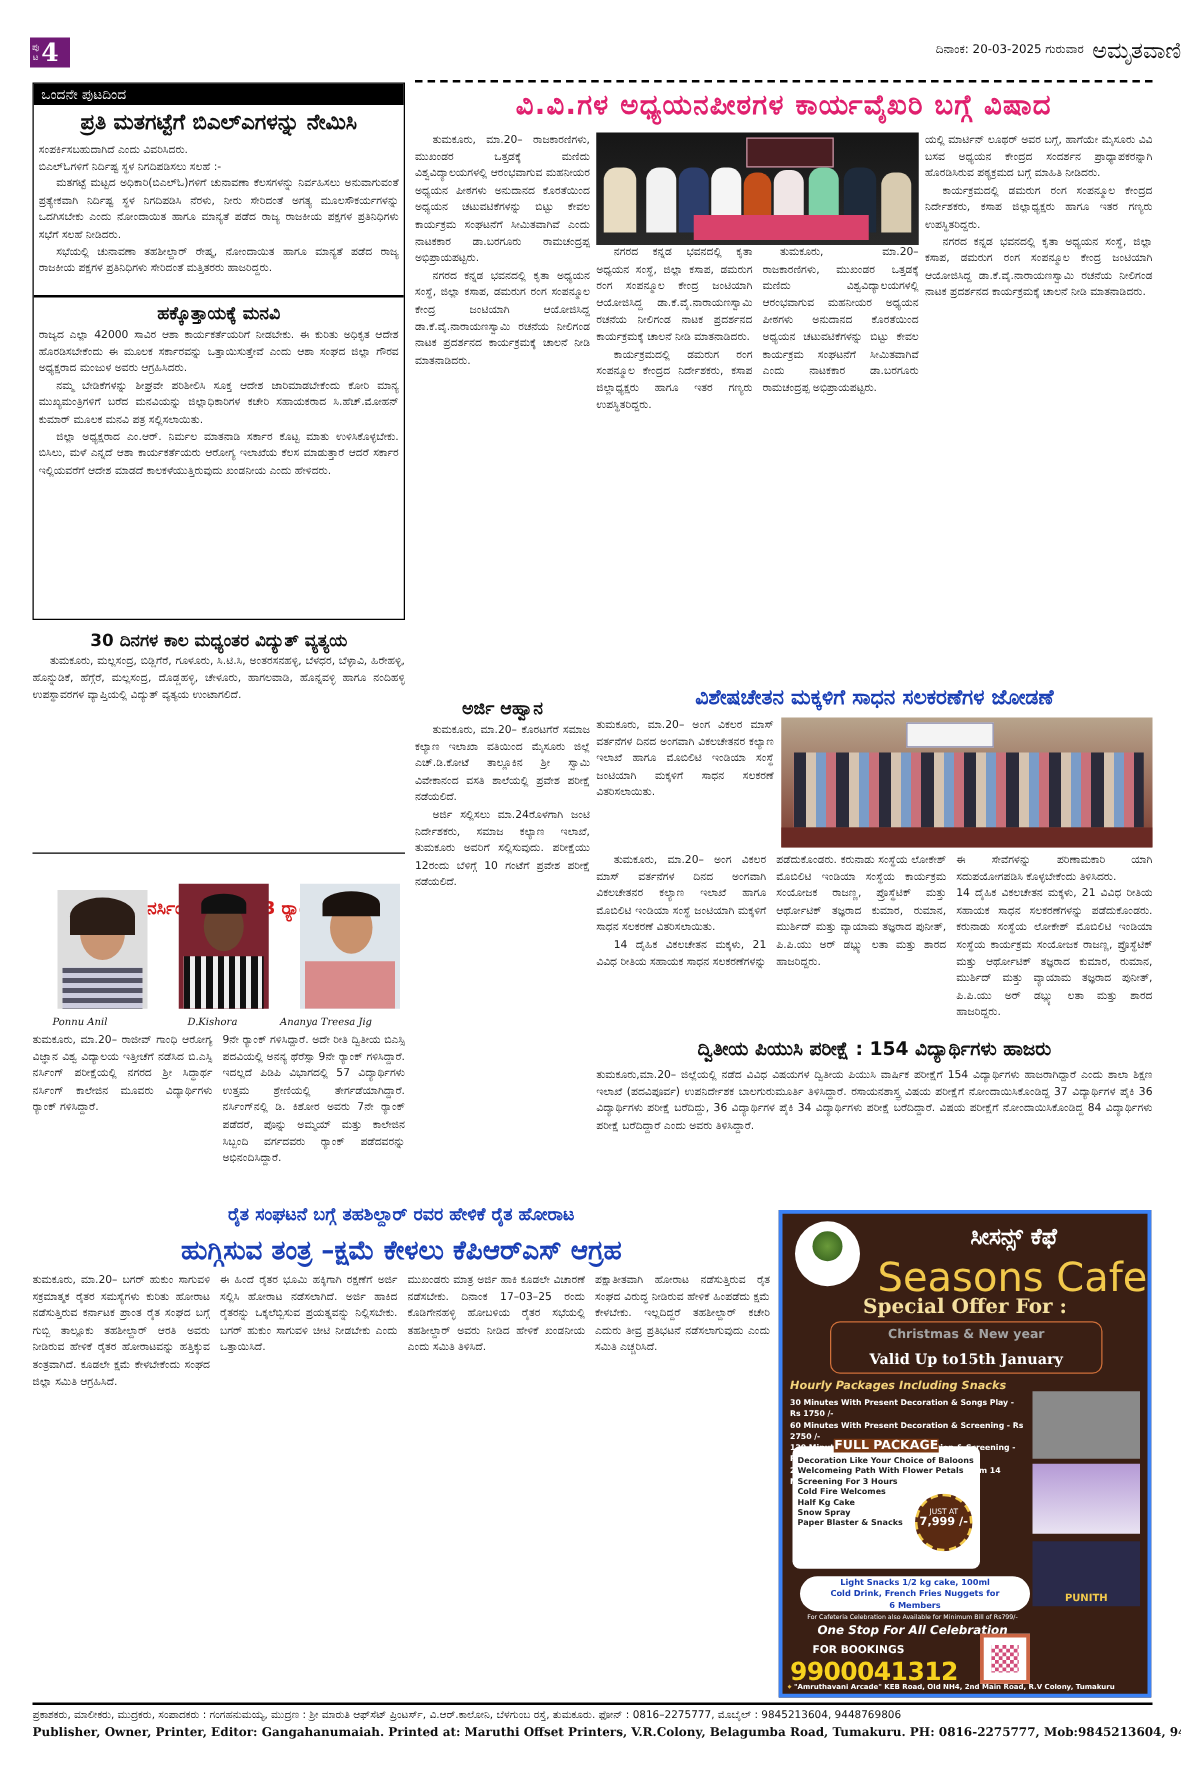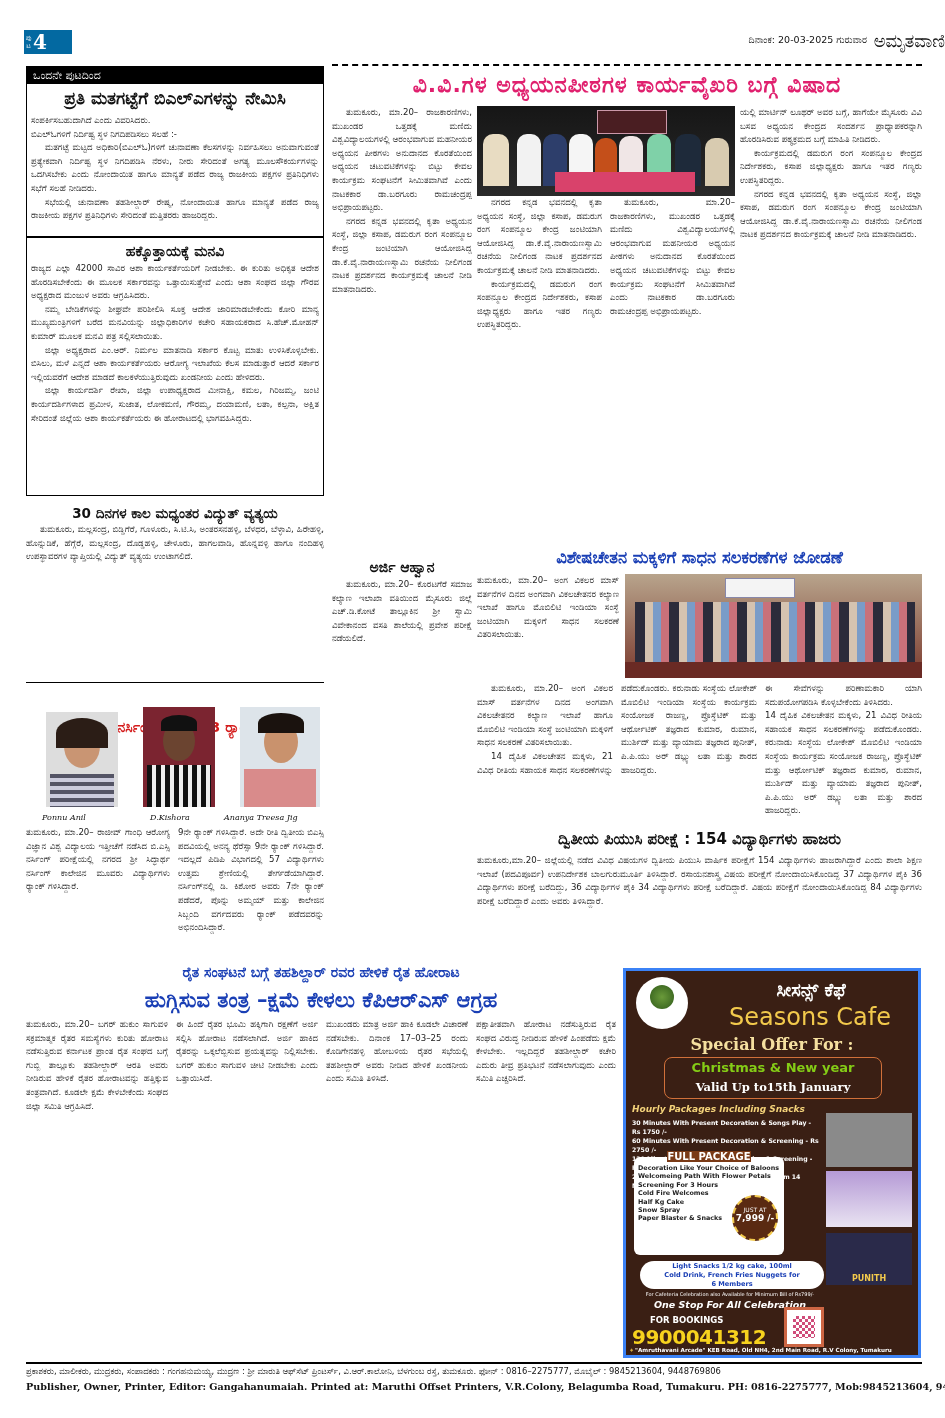--- a/index.html
+++ b/index.html
@@ -1,21 +1,21 @@
 <!DOCTYPE html>
 <html><head>
 <meta charset="utf-8">
 <style>
 *{box-sizing:border-box;margin:0;padding:0}
 html,body{width:945px;height:1418px;background:#fff;overflow:hidden}
 body{font-family:"DejaVu Sans",sans-serif;color:#111;position:relative}
 .abs{position:absolute}
 .txt{font-size:8.6px;line-height:13.6px;text-align:justify;color:#222;overflow:hidden}
 .txt p{text-indent:14px}
-.hdr-page{left:24px;top:30px;width:48px;height:24px;background:#0369a1;color:#fff;display:flex;align-items:center}
+.hdr-page{left:24px;top:30px;width:32px;height:24px;background:#701a75;color:#fff;display:flex;align-items:center}
 .hdr-page .pk{font-size:7px;line-height:8px;width:9px;text-align:center}
 .hdr-page .pn{font-family:"DejaVu Serif",serif;font-weight:bold;font-size:20px;line-height:22px}
 .mast{left:0;width:945px;top:30px;text-align:right;font-size:18px;font-weight:normal}
 .dateline{right:78px;top:34px;font-size:9.5px}
 .black-bar{background:#000;color:#fff;font-size:11px;padding:2px 6px}
 .h-black{font-weight:bold;color:#111;text-align:center}
 .h-pink{font-weight:bold;color:#e0206e;text-align:center;letter-spacing:1px}
 .h-blue{font-weight:bold;color:#1a3fb5;text-align:center}
 .h-red{font-weight:bold;color:#d41c1c;text-align:center}
 .box{border:1px solid #000}
@@ -44,21 +44,20 @@
     <div>ಬಿಎಲ್‌ಓಗಳಿಗೆ ನಿರ್ದಿಷ್ಟ ಸ್ಥಳ ನಿಗದಿಪಡಿಸಲು ಸಲಹೆ :-</div>
     <p>ಮತಗಟ್ಟೆ ಮಟ್ಟದ ಅಧಿಕಾರಿ(ಬಿಎಲ್‌ಓ)ಗಳಿಗೆ ಚುನಾವಣಾ ಕೆಲಸಗಳನ್ನು ನಿರ್ವಹಿಸಲು ಅನುವಾಗುವಂತೆ ಪ್ರತ್ಯೇಕವಾಗಿ ನಿರ್ದಿಷ್ಟ ಸ್ಥಳ ನಿಗದಿಪಡಿಸಿ ನೆರಳು, ನೀರು ಸೇರಿದಂತೆ ಅಗತ್ಯ ಮೂಲಸೌಕರ್ಯಗಳನ್ನು ಒದಗಿಸಬೇಕು ಎಂದು ನೋಂದಾಯಿತ ಹಾಗೂ ಮಾನ್ಯತೆ ಪಡೆದ ರಾಜ್ಯ ರಾಜಕೀಯ ಪಕ್ಷಗಳ ಪ್ರತಿನಿಧಿಗಳು ಸಭೆಗೆ ಸಲಹೆ ನೀಡಿದರು.</p>
     <p>ಸಭೆಯಲ್ಲಿ ಚುನಾವಣಾ ತಹಶೀಲ್ದಾರ್ ರೇಷ್ಮ, ನೋಂದಾಯಿತ ಹಾಗೂ ಮಾನ್ಯತೆ ಪಡೆದ ರಾಜ್ಯ ರಾಜಕೀಯ ಪಕ್ಷಗಳ ಪ್ರತಿನಿಧಿಗಳು ಸೇರಿದಂತೆ ಮತ್ತಿತರರು ಹಾಜರಿದ್ದರು.</p>
   </div>
   <div class="rule" style="height:2px;margin:2px 0"></div>
   <div class="h-black" style="font-size:14px;line-height:22px">ಹಕ್ಕೊತ್ತಾಯಕ್ಕೆ ಮನವಿ</div>
   <div class="txt" style="padding:0 4px;height:200px">
     <div>ರಾಜ್ಯದ ಎಲ್ಲಾ 42000 ಸಾವಿರ ಆಶಾ ಕಾರ್ಯಕರ್ತೆಯರಿಗೆ ನೀಡಬೇಕು. ಈ ಕುರಿತು ಅಧಿಕೃತ ಆದೇಶ ಹೊರಡಿಸಬೇಕೆಂದು ಈ ಮೂಲಕ ಸರ್ಕಾರವನ್ನು ಒತ್ತಾಯಿಸುತ್ತೇವೆ ಎಂದು ಆಶಾ ಸಂಘದ ಜಿಲ್ಲಾ ಗೌರವ ಅಧ್ಯಕ್ಷರಾದ ಮಂಜುಳ ಅವರು ಆಗ್ರಹಿಸಿದರು.</div>
     <p>ನಮ್ಮ ಬೇಡಿಕೆಗಳನ್ನು ಶೀಘ್ರವೇ ಪರಿಶೀಲಿಸಿ ಸೂಕ್ತ ಆದೇಶ ಜಾರಿಮಾಡಬೇಕೆಂದು ಕೋರಿ ಮಾನ್ಯ ಮುಖ್ಯಮಂತ್ರಿಗಳಿಗೆ ಬರೆದ ಮನವಿಯನ್ನು ಜಿಲ್ಲಾಧಿಕಾರಿಗಳ ಕಚೇರಿ ಸಹಾಯಕರಾದ ಸಿ.ಹೆಚ್.ಮೋಹನ್ ಕುಮಾರ್ ಮೂಲಕ ಮನವಿ ಪತ್ರ ಸಲ್ಲಿಸಲಾಯಿತು.</p>
     <p>ಜಿಲ್ಲಾ ಅಧ್ಯಕ್ಷರಾದ ಎಂ.ಆರ್. ನಿರ್ಮಲ ಮಾತನಾಡಿ ಸರ್ಕಾರ ಕೊಟ್ಟ ಮಾತು ಉಳಿಸಿಕೊಳ್ಳಬೇಕು. ಬಿಸಿಲು, ಮಳೆ ಎನ್ನದೆ ಆಶಾ ಕಾರ್ಯಕರ್ತೆಯರು ಆರೋಗ್ಯ ಇಲಾಖೆಯ ಕೆಲಸ ಮಾಡುತ್ತಾರೆ ಆದರೆ ಸರ್ಕಾರ ಇಲ್ಲಿಯವರೆಗೆ ಆದೇಶ ಮಾಡದೆ ಕಾಲಕಳೆಯುತ್ತಿರುವುದು ಖಂಡನೀಯ ಎಂದು ಹೇಳಿದರು.</p>
-    <p>ಜಿಲ್ಲಾ ಕಾರ್ಯದರ್ಶಿ ರೇಖಾ, ಜಿಲ್ಲಾ ಉಪಾಧ್ಯಕ್ಷರಾದ ಮೀನಾಕ್ಷಿ, ಕಮಲ, ಗಿರಿಜಮ್ಮ, ಜಂಟಿ ಕಾರ್ಯದರ್ಶಿಗಳಾದ ಪ್ರಮೀಳ, ಸುಜಾತ, ಲೋಕಮಣಿ, ಗೌರಮ್ಮ, ದಯಾಮಣಿ, ಲತಾ, ಕಲ್ಪನಾ, ಅಕ್ಷಿತ ಸೇರಿದಂತೆ ಜಿಲ್ಲೆಯ ಆಶಾ ಕಾರ್ಯಕರ್ತೆಯರು ಈ ಹೋರಾಟದಲ್ಲಿ ಭಾಗವಹಿಸಿದ್ದರು.</p>
   </div>
 </div>
 
 <div class="abs" style="left:26px;top:503px;width:298px;height:180px">
   <div class="h-black" style="font-size:13.5px;line-height:20px">30 ದಿನಗಳ ಕಾಲ ಮಧ್ಯಂತರ ವಿದ್ಯುತ್ ವ್ಯತ್ಯಯ</div>
   <div class="txt" style="height:158px">
     <p>ತುಮಕೂರು, ಮಲ್ಲಸಂದ್ರ, ಬಿಡ್ಡಿಗೆರೆ, ಗೂಳೂರು, ಸಿ.ಟಿ.ಸಿ, ಅಂತರಸನಹಳ್ಳಿ, ಬೆಳಧರ, ಬೆಳ್ಳಾವಿ, ಹಿರೇಹಳ್ಳಿ, ಹೊನ್ನುಡಿಕೆ, ಹೆಗ್ಗೆರೆ, ಮಲ್ಲಸಂದ್ರ, ದೊಡ್ಡಹಳ್ಳಿ, ಚೇಳೂರು, ಹಾಗಲವಾಡಿ, ಹೊನ್ನವಳ್ಳಿ ಹಾಗೂ ನಂದಿಹಳ್ಳಿ ಉಪಸ್ಥಾವರಗಳ ವ್ಯಾಪ್ತಿಯಲ್ಲಿ ವಿದ್ಯುತ್ ವ್ಯತ್ಯಯ ಉಂಟಾಗಲಿದೆ.</p>
   </div>
 </div>
 <div class="abs rule" style="left:26px;top:682px;width:298px;height:1px"></div>
@@ -111,20 +110,21 @@
 </div>
 <div class="abs txt" style="left:740px;top:106px;width:182px;height:432px">
   <div>ಯಲ್ಲಿ ಮಾರ್ಟಿನ್ ಲೂಥರ್ ಅವರ ಬಗ್ಗೆ, ಹಾಗೆಯೇ ಮೈಸೂರು ವಿವಿ ಬಸವ ಅಧ್ಯಯನ ಕೇಂದ್ರದ ಸಂದರ್ಶನ ಪ್ರಾಧ್ಯಾಪಕರನ್ನಾಗಿ ಹೊರಡಿಸಿರುವ ಪಠ್ಯಕ್ರಮದ ಬಗ್ಗೆ ಮಾಹಿತಿ ನೀಡಿದರು.</div>
   <p>ಕಾರ್ಯಕ್ರಮದಲ್ಲಿ ಡಮರುಗ ರಂಗ ಸಂಪನ್ಮೂಲ ಕೇಂದ್ರದ ನಿರ್ದೇಶಕರು, ಕಸಾಪ ಜಿಲ್ಲಾಧ್ಯಕ್ಷರು ಹಾಗೂ ಇತರ ಗಣ್ಯರು ಉಪಸ್ಥಿತರಿದ್ದರು.</p>
   <p>ನಗರದ ಕನ್ನಡ ಭವನದಲ್ಲಿ ಕೃತಾ ಅಧ್ಯಯನ ಸಂಸ್ಥೆ, ಜಿಲ್ಲಾ ಕಸಾಪ, ಡಮರುಗ ರಂಗ ಸಂಪನ್ಮೂಲ ಕೇಂದ್ರ ಜಂಟಿಯಾಗಿ ಆಯೋಜಿಸಿದ್ದ ಡಾ.ಕೆ.ವೈ.ನಾರಾಯಣಸ್ವಾಮಿ ರಚನೆಯ ನೀಲಿಗಂಡ ನಾಟಕ ಪ್ರದರ್ಶನದ ಕಾರ್ಯಕ್ರಮಕ್ಕೆ ಚಾಲನೆ ನೀಡಿ ಮಾತನಾಡಿದರು.</p>
 </div>
 
 <div class="abs h-black" style="left:332px;top:556px;width:140px;font-size:14px;line-height:22px">ಅರ್ಜಿ ಆಹ್ವಾನ</div>
 <div class="abs txt" style="left:332px;top:578px;width:140px;height:350px">
   <p>ತುಮಕೂರು, ಮಾ.20– ಕೊರಟಗೆರೆ ಸಮಾಜ ಕಲ್ಯಾಣ ಇಲಾಖಾ ವತಿಯಿಂದ ಮೈಸೂರು ಜಿಲ್ಲೆ ಎಚ್.ಡಿ.ಕೋಟೆ ತಾಲ್ಲೂಕಿನ ಶ್ರೀ ಸ್ವಾಮಿ ವಿವೇಕಾನಂದ ವಸತಿ ಶಾಲೆಯಲ್ಲಿ ಪ್ರವೇಶ ಪರೀಕ್ಷೆ ನಡೆಯಲಿದೆ.</p>
+  <p>ಅರ್ಜಿ ಸಲ್ಲಿಸಲು ಮಾ.24ರೊಳಗಾಗಿ ಜಂಟಿ ನಿರ್ದೇಶಕರು, ಸಮಾಜ ಕಲ್ಯಾಣ ಇಲಾಖೆ, ತುಮಕೂರು ಅವರಿಗೆ ಸಲ್ಲಿಸುವುದು. ಪರೀಕ್ಷೆಯು 12ರಂದು ಬೆಳಿಗ್ಗೆ 10 ಗಂಟೆಗೆ ಪ್ರವೇಶ ಪರೀಕ್ಷೆ ನಡೆಯಲಿದೆ.</p>
 </div>
 
 <div class="abs h-blue" style="left:477px;top:545px;width:445px;font-size:16.5px;line-height:26px">ವಿಶೇಷಚೇತನ ಮಕ್ಕಳಿಗೆ ಸಾಧನ ಸಲಕರಣೆಗಳ ಜೋಡಣೆ</div>
 <div class="abs txt" style="left:477px;top:574px;width:142px;height:104px">ತುಮಕೂರು, ಮಾ.20– ಅಂಗ ವಿಕಲರ ಮಾಸ್ ವರ್ತನೆಗಳ ದಿನದ ಅಂಗವಾಗಿ ವಿಕಲಚೇತನರ ಕಲ್ಯಾಣ ಇಲಾಖೆ ಹಾಗೂ ಮೊಬಿಲಿಟಿ ಇಂಡಿಯಾ ಸಂಸ್ಥೆ ಜಂಟಿಯಾಗಿ ಮಕ್ಕಳಿಗೆ ಸಾಧನ ಸಲಕರಣೆ ವಿತರಿಸಲಾಯಿತು.</div>
 <div class="abs photo" style="left:625px;top:574px;width:297px;height:104px;background:linear-gradient(#b8a48c,#7b3a2e)">
   <div style="position:absolute;left:100px;top:4px;width:70px;height:20px;background:#f4f4f4;border:1px solid #88a"></div>
   <div style="position:absolute;left:10px;top:28px;width:280px;height:60px;background:repeating-linear-gradient(90deg,#2b2b3a 0 10px,#d5c3b0 10px 18px,#7a9cc8 18px 26px,#c9717a 26px 34px)"></div>
   <div style="position:absolute;left:0;top:88px;width:297px;height:16px;background:#6a2a24"></div>
 </div>
 <div class="abs txt" style="left:477px;top:682px;width:280px;height:140px;column-count:2;column-gap:8px">
@@ -144,24 +144,24 @@
 <div class="abs txt" style="left:26px;top:1018px;width:142px;height:340px">ತುಮಕೂರು, ಮಾ.20– ಬಗರ್ ಹುಕುಂ ಸಾಗುವಳಿ ಸಕ್ರಮಾತ್ಮಕ ರೈತರ ಸಮಸ್ಯೆಗಳು ಕುರಿತು ಹೋರಾಟ ನಡೆಸುತ್ತಿರುವ ಕರ್ನಾಟಕ ಪ್ರಾಂತ ರೈತ ಸಂಘದ ಬಗ್ಗೆ ಗುಬ್ಬಿ ತಾಲ್ಲೂಕು ತಹಶೀಲ್ದಾರ್ ಆರತಿ ಅವರು ನೀಡಿರುವ ಹೇಳಿಕೆ ರೈತರ ಹೋರಾಟವನ್ನು ಹತ್ತಿಕ್ಕುವ ತಂತ್ರವಾಗಿದೆ. ಕೂಡಲೇ ಕ್ಷಮೆ ಕೇಳಬೇಕೆಂದು ಸಂಘದ ಜಿಲ್ಲಾ ಸಮಿತಿ ಆಗ್ರಹಿಸಿದೆ.</div>
 <div class="abs txt" style="left:176px;top:1018px;width:142px;height:340px">ಈ ಹಿಂದೆ ರೈತರ ಭೂಮಿ ಹಕ್ಕಿಗಾಗಿ ರಕ್ಷಣೆಗೆ ಅರ್ಜಿ ಸಲ್ಲಿಸಿ ಹೋರಾಟ ನಡೆಸಲಾಗಿದೆ. ಅರ್ಜಿ ಹಾಕಿದ ರೈತರನ್ನು ಒಕ್ಕಲೆಬ್ಬಿಸುವ ಪ್ರಯತ್ನವನ್ನು ನಿಲ್ಲಿಸಬೇಕು. ಬಗರ್ ಹುಕುಂ ಸಾಗುವಳಿ ಚೀಟಿ ನೀಡಬೇಕು ಎಂದು ಒತ್ತಾಯಿಸಿದೆ.</div>
 <div class="abs txt" style="left:326px;top:1018px;width:142px;height:340px">ಮುಖಂಡರು ಮಾತ್ರ ಅರ್ಜಿ ಹಾಕಿ ಕೂಡಲೇ ವಿಚಾರಣೆ ನಡೆಸಬೇಕು. ದಿನಾಂಕ 17–03–25 ರಂದು ಕೊಡಿಗೇನಹಳ್ಳಿ ಹೋಬಳಿಯ ರೈತರ ಸಭೆಯಲ್ಲಿ ತಹಶೀಲ್ದಾರ್ ಅವರು ನೀಡಿದ ಹೇಳಿಕೆ ಖಂಡನೀಯ ಎಂದು ಸಮಿತಿ ತಿಳಿಸಿದೆ.</div>
 <div class="abs txt" style="left:476px;top:1018px;width:140px;height:340px">ಪಕ್ಷಾತೀತವಾಗಿ ಹೋರಾಟ ನಡೆಸುತ್ತಿರುವ ರೈತ ಸಂಘದ ವಿರುದ್ಧ ನೀಡಿರುವ ಹೇಳಿಕೆ ಹಿಂಪಡೆದು ಕ್ಷಮೆ ಕೇಳಬೇಕು. ಇಲ್ಲದಿದ್ದರೆ ತಹಶೀಲ್ದಾರ್ ಕಚೇರಿ ಎದುರು ತೀವ್ರ ಪ್ರತಿಭಟನೆ ನಡೆಸಲಾಗುವುದು ಎಂದು ಸಮಿತಿ ಎಚ್ಚರಿಸಿದೆ.</div>
 
 <div class="abs ad" style="left:623px;top:968px;width:298px;height:390px">
   <div class="abs" style="left:10px;top:6px;width:52px;height:52px;border-radius:50%;background:#fff">
     <div style="position:absolute;left:14px;top:8px;width:24px;height:24px;border-radius:50%;background:radial-gradient(#6a9a3a,#2f5a1a)"></div>
   </div>
   <div class="abs" style="left:80px;top:8px;width:210px;text-align:center;font-size:18px;font-weight:bold;color:#fff">ಸೀಸನ್ಸ್ ಕೆಫೆ</div>
-  <div class="abs" style="left:74px;top:32px;width:220px;text-align:center;font-size:24px;color:#f2c94c">Seasons Cafe</div>
+  <div class="abs" style="left:74px;top:32px;width:220px;text-align:center;font-size:32px;color:#f2c94c">Seasons Cafe</div>
   <div class="abs" style="left:0;top:64px;width:292px;text-align:center;font-family:'DejaVu Serif',serif;font-weight:bold;font-size:16px;color:#f5e0a0">Special Offer For :</div>
   <div class="abs" style="left:38px;top:86px;width:218px;height:42px;border:1px solid #d0703a;border-radius:8px;text-align:center">
-    <div style="font-size:13px;font-weight:bold;color:#84cc16;line-height:20px">Christmas &amp; New year</div>
+    <div style="font-size:10px;font-weight:bold;color:#a3a3a3;line-height:20px">Christmas &amp; New year</div>
     <div style="font-family:'DejaVu Serif',serif;font-size:11.5px;font-weight:bold;color:#fff;line-height:18px">Valid Up to15th January</div>
   </div>
   <div class="abs" style="left:6px;top:133px;font-size:9px;font-style:italic;font-weight:bold;color:#f3d27a">Hourly Packages Including Snacks</div>
   <div class="abs" style="left:6px;top:147px;width:188px;font-size:6.2px;line-height:9px;font-weight:bold;color:#fff">
     <div>30 Minutes With Present Decoration &amp; Songs Play - Rs 1750 /-</div>
     <div>60 Minutes With Present Decoration &amp; Screening - Rs 2750 /-</div>
     <div>120 Minutes With Present Decoration &amp; Screening - Rs 4200 /-</div>
     <div>200 Minutes Screening - Rs 4700 /- Maximum 14 Members</div>
   </div>
   <div class="abs" style="left:200px;top:142px;width:86px;height:54px;background:#8a8a8a"></div>

